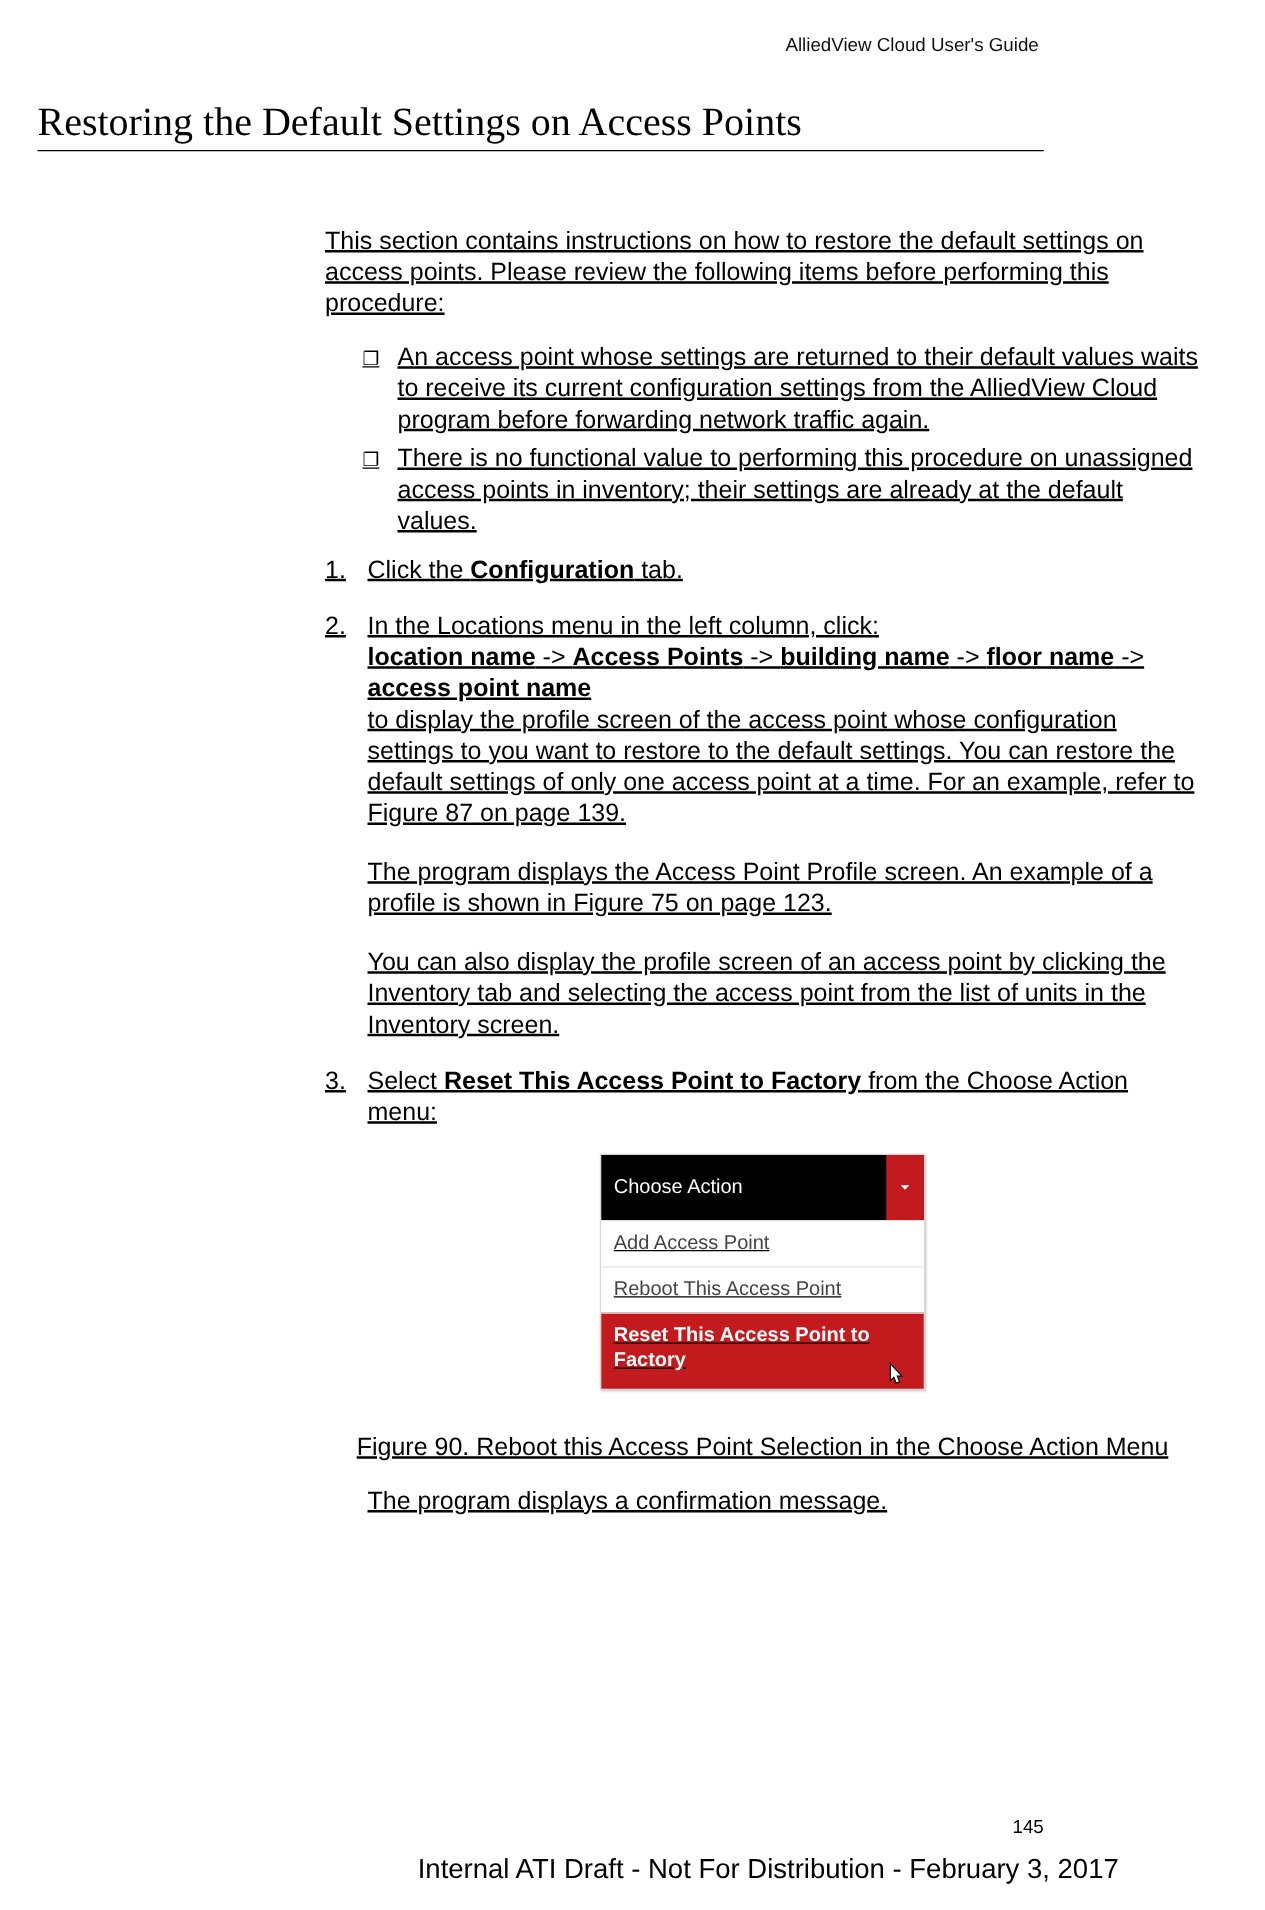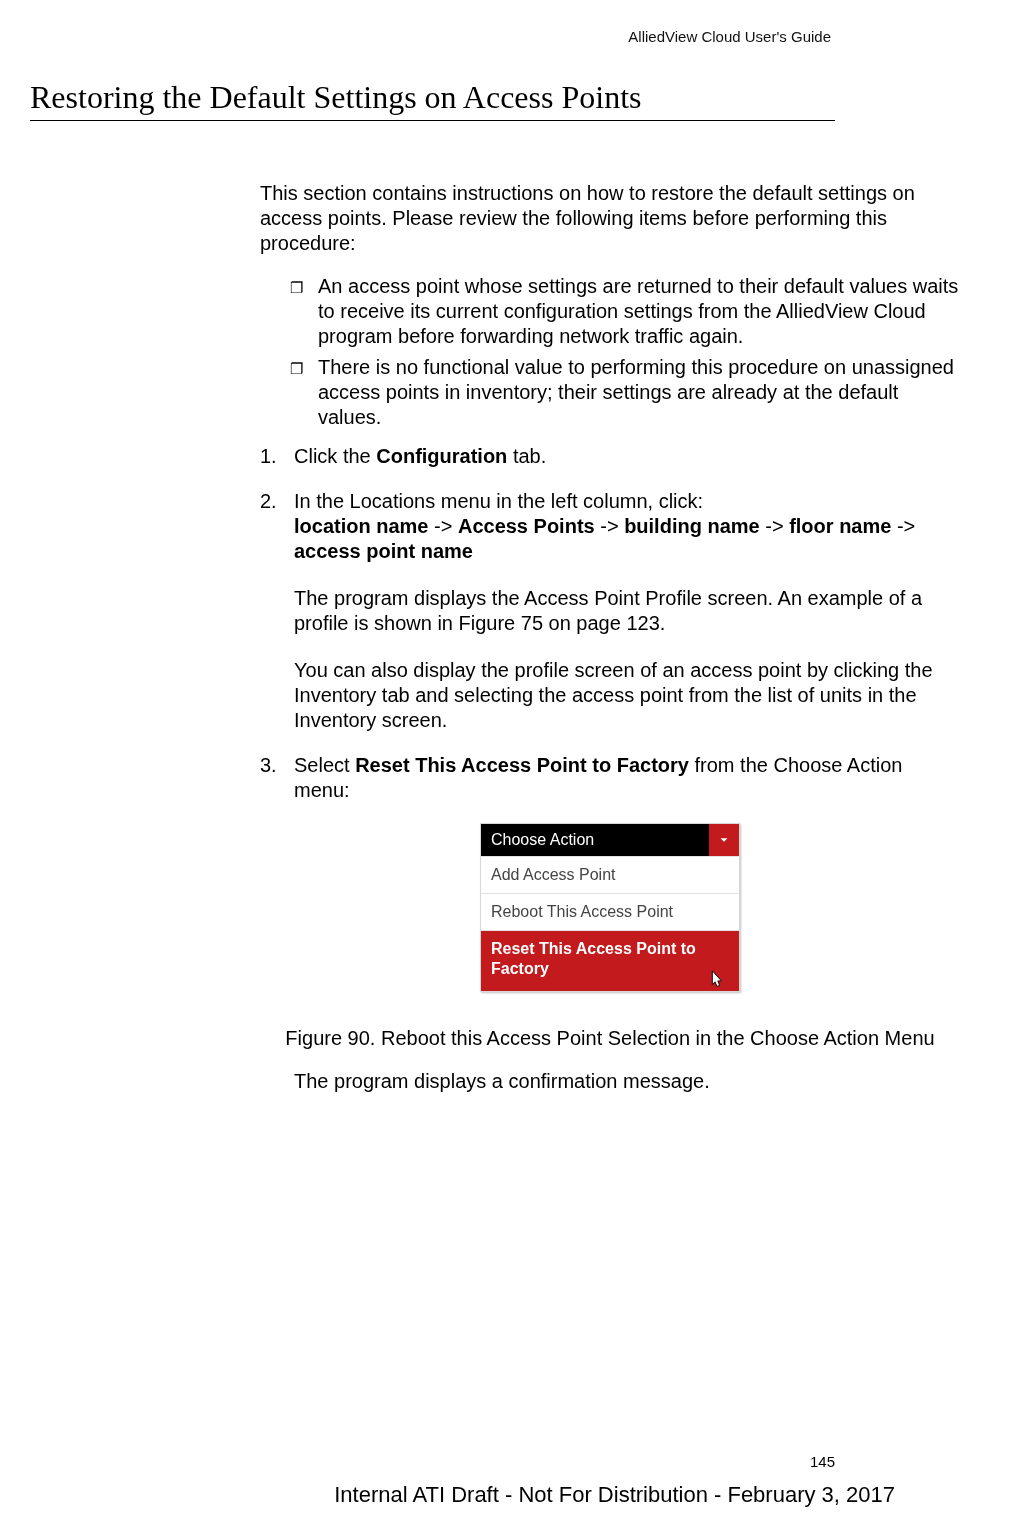--- a/index.html
+++ b/index.html
@@ -33,20 +33,21 @@
   .hr {
     border: none;
     border-top: 1px solid #000;
     margin: 0 0 60px 0;
   }
   .body-col {
     margin-left: 230px;
     width: 700px;
     font-size: 20px;
     line-height: 1.25;
+    text-decoration: underline;
   }
   .para {
     margin: 0 0 18px 0;
   }
   .bullet-block {
     margin: 0 0 14px 0;
   }
   .bullet-row {
     display: flex;
     flex-direction: row;
@@ -98,21 +99,21 @@
     background:#fff;
   }
   .menu .menu-header {
     display: flex;
     justify-content: space-between;
     align-items: stretch;
     background: #000;
     color: #fff;
   }
   .menu .menu-header .hlabel {
-    padding: 6px 10px;
+    padding: 16px 10px;
   }
   .menu .menu-header .chev {
     width: 30px;
     background: #c21a1d;
     display: flex;
     align-items: center;
     justify-content: center;
   }
   .menu .menu-header .chev svg {
     width: 14px; height: 14px; fill:#fff;
@@ -193,20 +194,21 @@
         <span class="step-body">
           <span>Click the </span><b>Configuration</b><span> tab.</span>
         </span>
       </li>
 
       <li>
         <span class="num">2.</span>
         <span class="step-body">
           <span>In the Locations menu in the left column, click:</span><br>
           <b>location name</b><span> -&gt; </span><b>Access Points</b><span> -&gt; </span><b>building name</b><span> -&gt; </span><b>floor name</b><span> -&gt; </span><b>access point name</b><br>
+          <span>to display the profile screen of the access point whose configuration settings to you want to restore to the default settings. You can restore the default settings of only one access point at a time. For an example, refer to Figure 87 on page 139.</span>
 
           <div class="inner-para">The program displays the Access Point Profile screen. An example of a profile is shown in Figure 75 on page 123.</div>
           <div class="inner-para">You can also display the profile screen of an access point by clicking the Inventory tab and selecting the access point from the list of units in the Inventory screen.</div>
         </span>
       </li>
 
       <li>
         <span class="num">3.</span>
         <span class="step-body">
           <span>Select </span><b>Reset This Access Point to Factory</b><span> from the Choose Action menu:</span>

